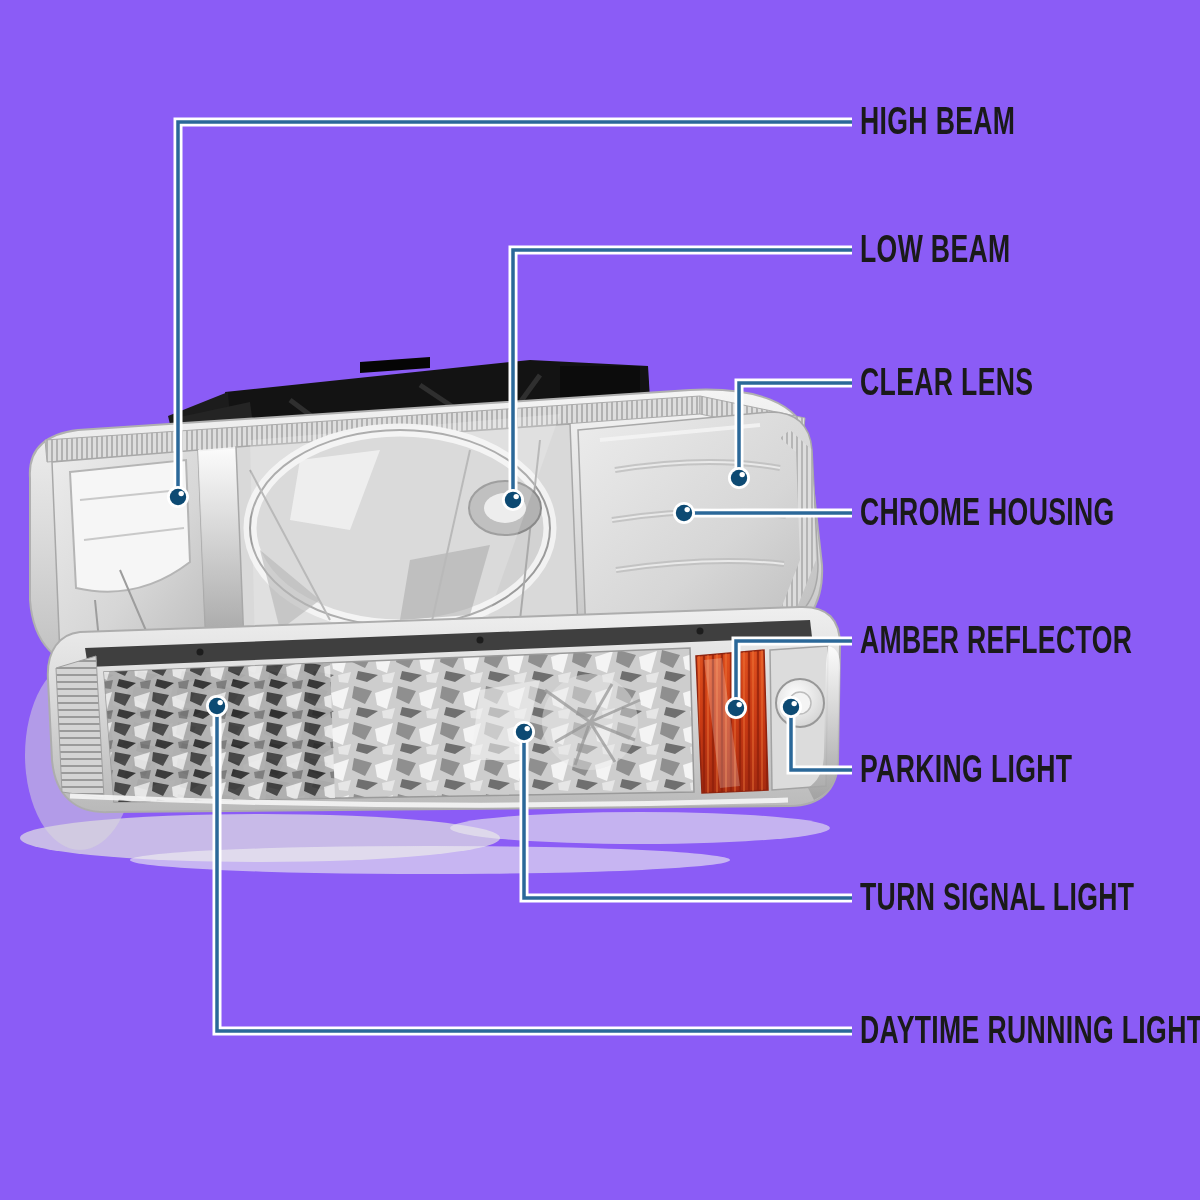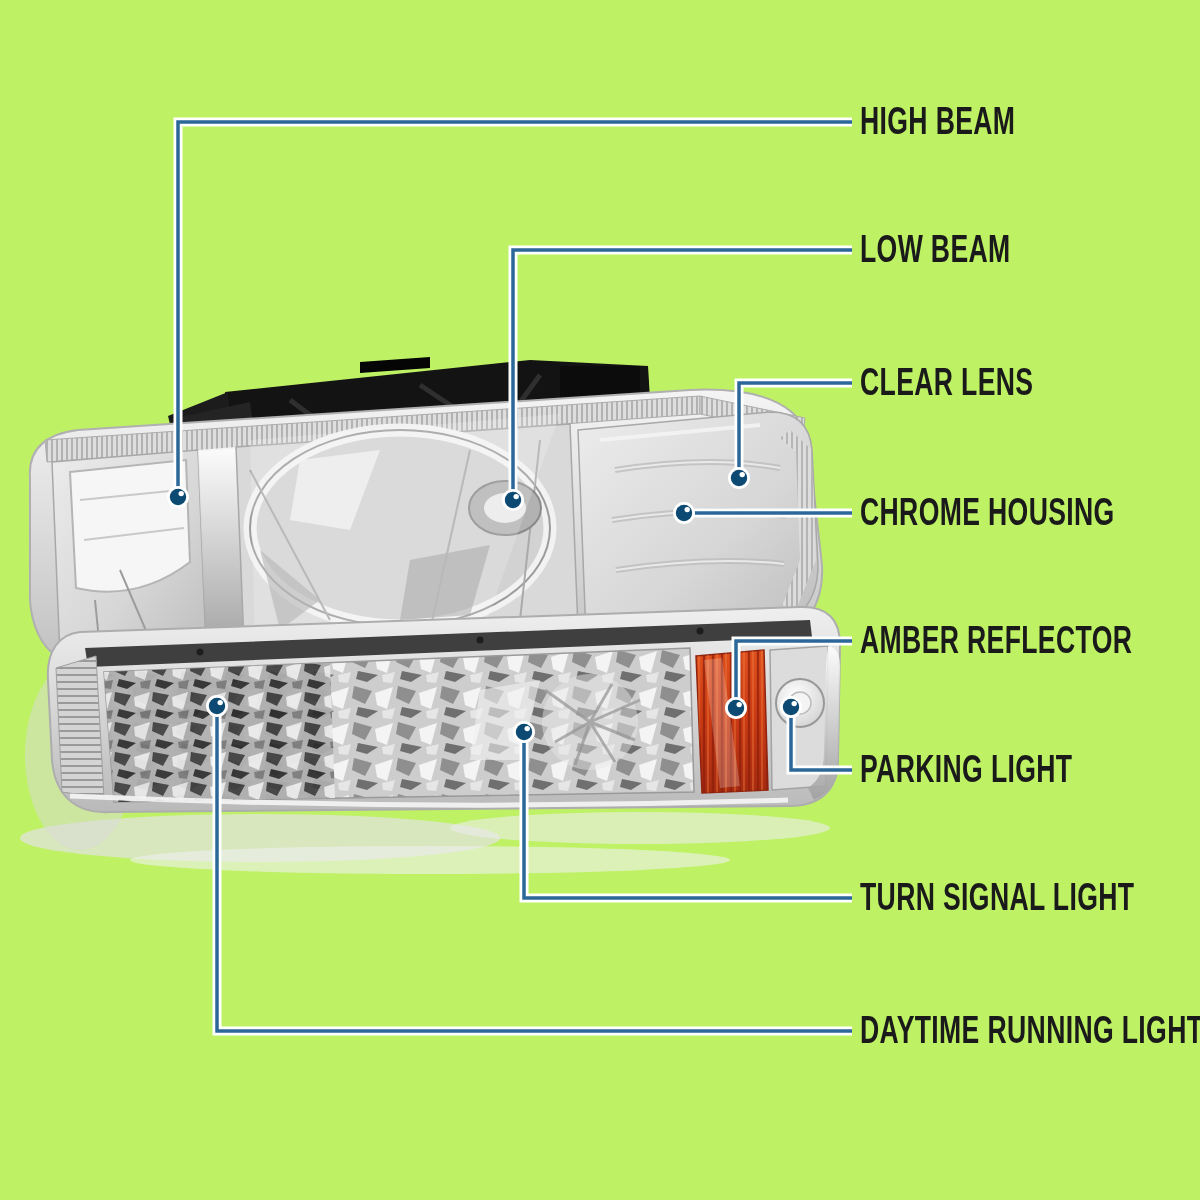--- a/index.html
+++ b/index.html
@@ -1,16 +1,16 @@
 <!DOCTYPE html>
 <html><head>
 <meta charset="utf-8">
 <style>
   html,body{margin:0;padding:0;background:#ffffff;}
-  .stage{position:relative;width:1200px;height:1200px;background:#bef264;overflow:hidden;
+  .stage{position:relative;width:1200px;height:1200px;background:#8b5cf6;overflow:hidden;
          font-family:"Liberation Sans",sans-serif;}
   .art-svg{position:absolute;left:0;top:0;}
   .callout-label{
     position:absolute;
     font-family:"Liberation Sans",sans-serif;
     font-weight:700;
     font-size:38px;
     color:#1a1a1a;
     white-space:nowrap;
     letter-spacing:0.5px;

